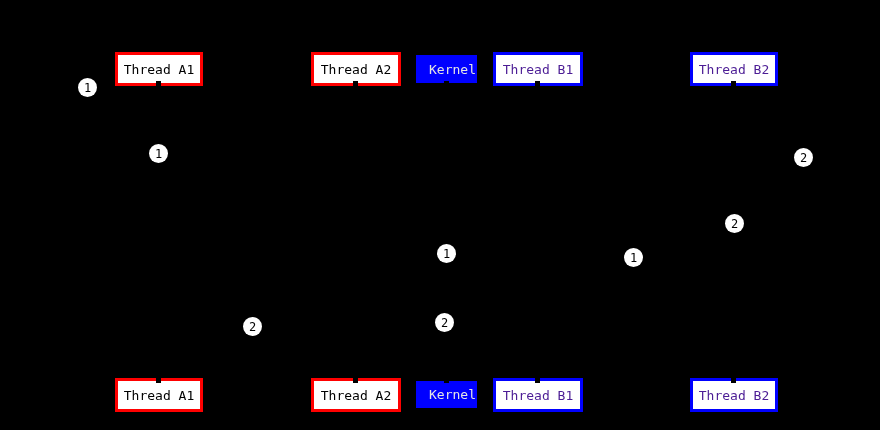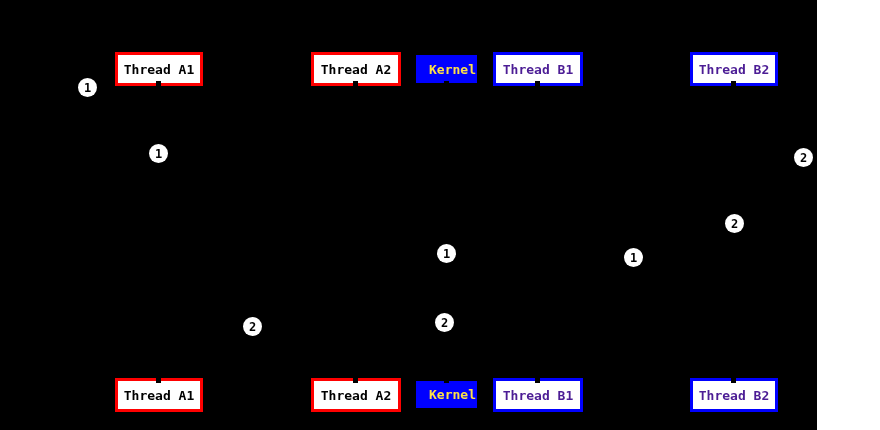--- a/index.html
+++ b/index.html
@@ -1,26 +1,25 @@
 <!DOCTYPE html>
 <html style="--bg: #000000; --red: #FF0000; --blue: #0000FF; --boxfill: #FFFFFF;"><head>
 <meta charset="utf-8">
 <style>
   html, body {
     margin: 0;
     padding: 0;
   }
   #stage {
     position: relative;
-    width: 817px;
+    width: 880px;
     height: 430px;
     background: var(--bg, #000000);
     overflow: hidden;
     font-family: "DejaVu Sans Mono", monospace;
-    font-weight: bold;
   }
   
   .pbox {
     position: absolute;
     box-sizing: border-box;
     display: flex;
     align-items: center;
     justify-content: center;
     font-size: 13px;
     line-height: 1;
@@ -32,21 +31,21 @@
     background: var(--boxfill, #FFFFFF);
     color: #000000;
   }
   .pbox.blueborder {
     border: 3px solid var(--blue, #0000FF);
     background: var(--boxfill, #FFFFFF);
     color: #4c1d95;
   }
   .pbox.kernel {
     background: var(--blue, #0000FF);
-    color: #fde047;
+    color: #e5e5e5;
     border: none;
     height: 28px;
     padding-left: 12px;
   }
   
   #a1-top { left: 115px; top: 52px; width: 88px; }
   #a2-top { left: 311px; top: 52px; width: 90px; }
   #k-top  { left: 416px; top: 55px; width: 61px; }
   #b1-top { left: 493px; top: 52px; width: 90px; }
   #b2-top { left: 690px; top: 52px; width: 88px; }

